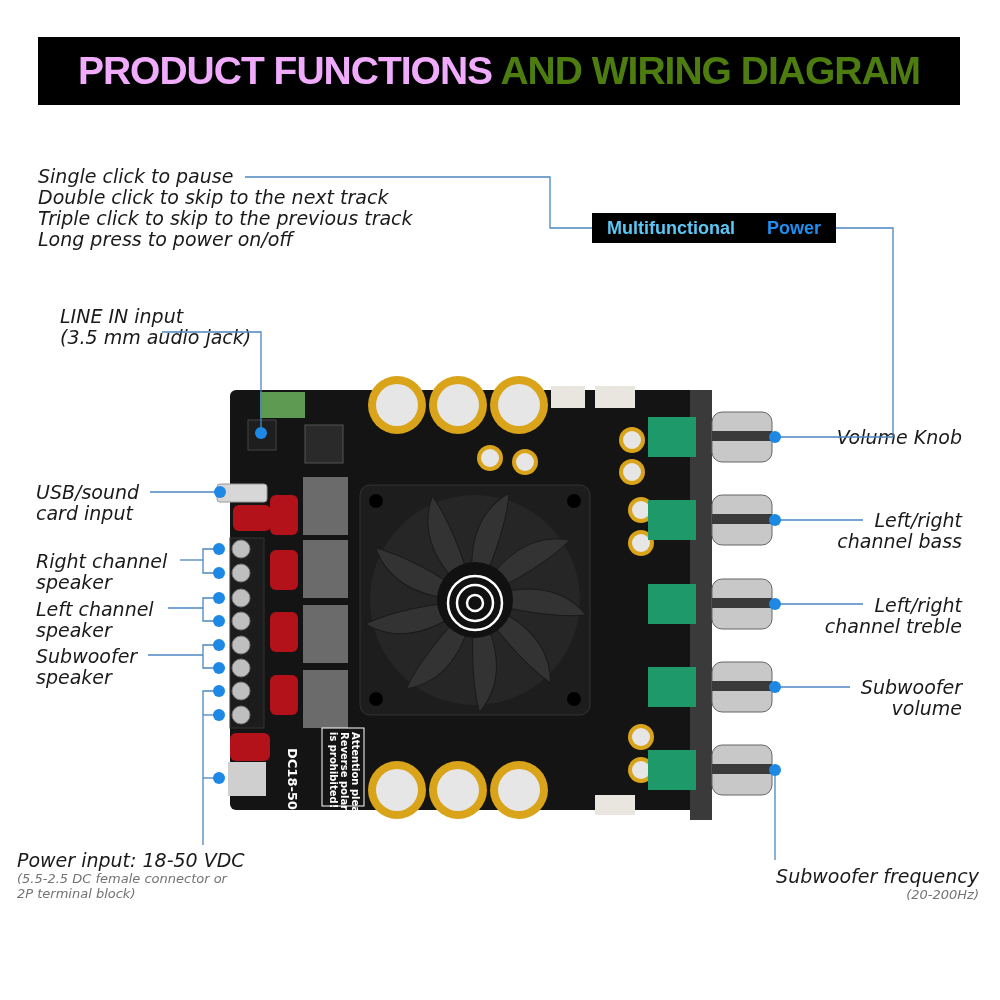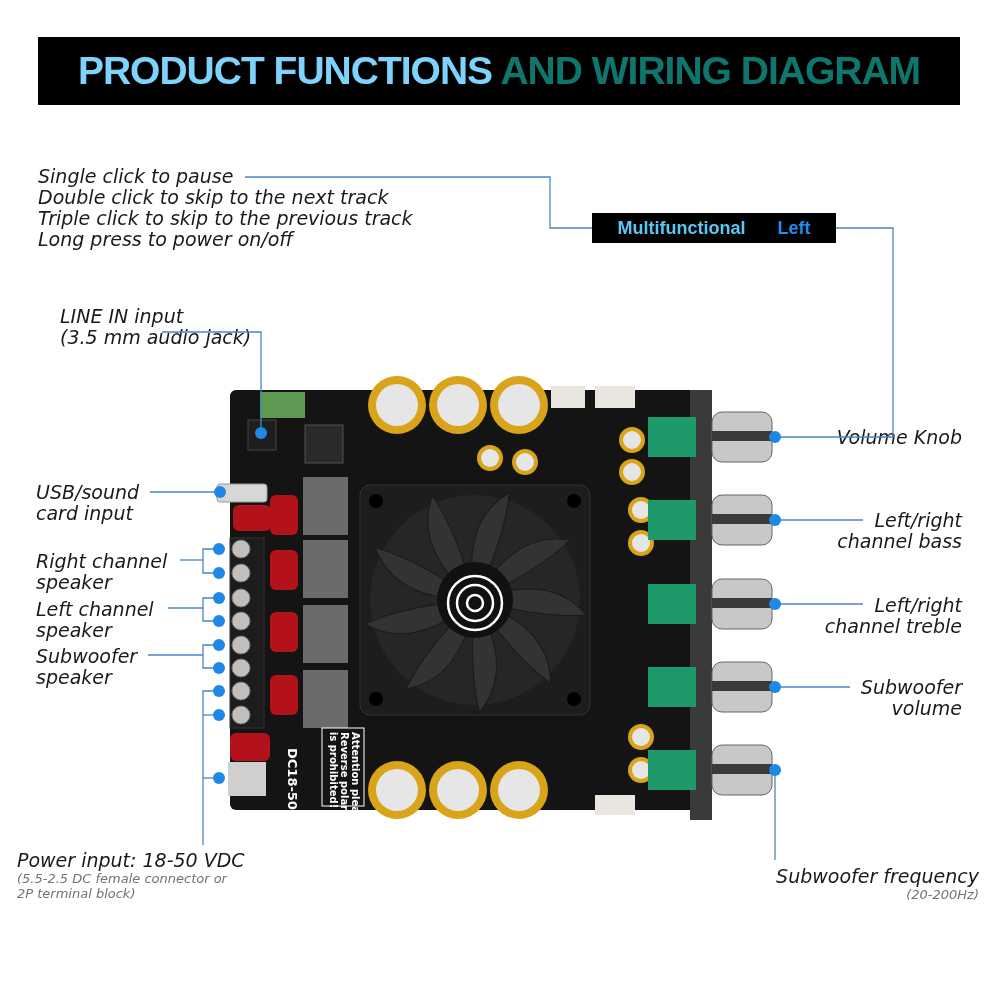--- a/index.html
+++ b/index.html
@@ -1,20 +1,20 @@
 <!DOCTYPE html>
 <html><head>
 <meta charset="utf-8">
 <style>
   html,body{margin:0;padding:0;background:#fff;}
   body{width:1000px;height:1000px;position:relative;overflow:hidden;font-family:"DejaVu Sans",sans-serif;color:#1a1a1a;}
   .banner{position:absolute;left:38px;top:37px;width:922px;height:68px;background:#000;display:flex;align-items:center;justify-content:center;}
   .banner-title{font-family:"Liberation Sans",sans-serif;font-weight:bold;font-size:39px;letter-spacing:-1px;white-space:nowrap;}
-  .t1{color:#7dd3fc;}
-  .t2{color:#0f766e;}
+  .t1{color:#f0abfc;}
+  .t2{color:#4d7c0f;}
   .lbl{position:absolute;font-size:19px;line-height:21px;white-space:nowrap;font-family:"DejaVu Sans",sans-serif;font-style:italic;}
   .lbl.r{text-align:right;}
   .small{font-size:13px;line-height:15px;color:#737373;}
   .knob-tag{position:absolute;left:592px;top:213px;width:244px;height:30px;background:#000;display:flex;align-items:center;justify-content:center;font-family:"Liberation Sans",sans-serif;font-weight:bold;font-size:18px;gap:32px;}
   .knob-tag .a{color:#5ac7f5;} .knob-tag .b{color:#1f8ef0;}
   svg.overlay{position:absolute;left:0;top:0;}
 </style>
 </head>
 <body>
 
@@ -23,21 +23,21 @@
 </div>
 
 <div class="lbl" style="left:38px;top:166px;">
   <div>Single click to pause</div>
   <div>Double click to skip to the next track</div>
   <div>Triple click to skip to the previous track</div>
   <div>Long press to power on/off</div>
 </div>
 <div class="knob-tag">
     <span class="a">Multifunctional</span>
-    <span class="b">Left</span>
+    <span class="b">Power</span>
   </div>
 
 <div class="lbl" style="left:36px;top:306px;margin-left:24px;">
     <div>LINE IN input</div>
     <div>(3.5 mm audio jack)</div>
   </div>
 <div class="lbl" style="left:36px;top:482px;">
     <div>USB/sound</div>
     <div>card input</div>
   </div>

